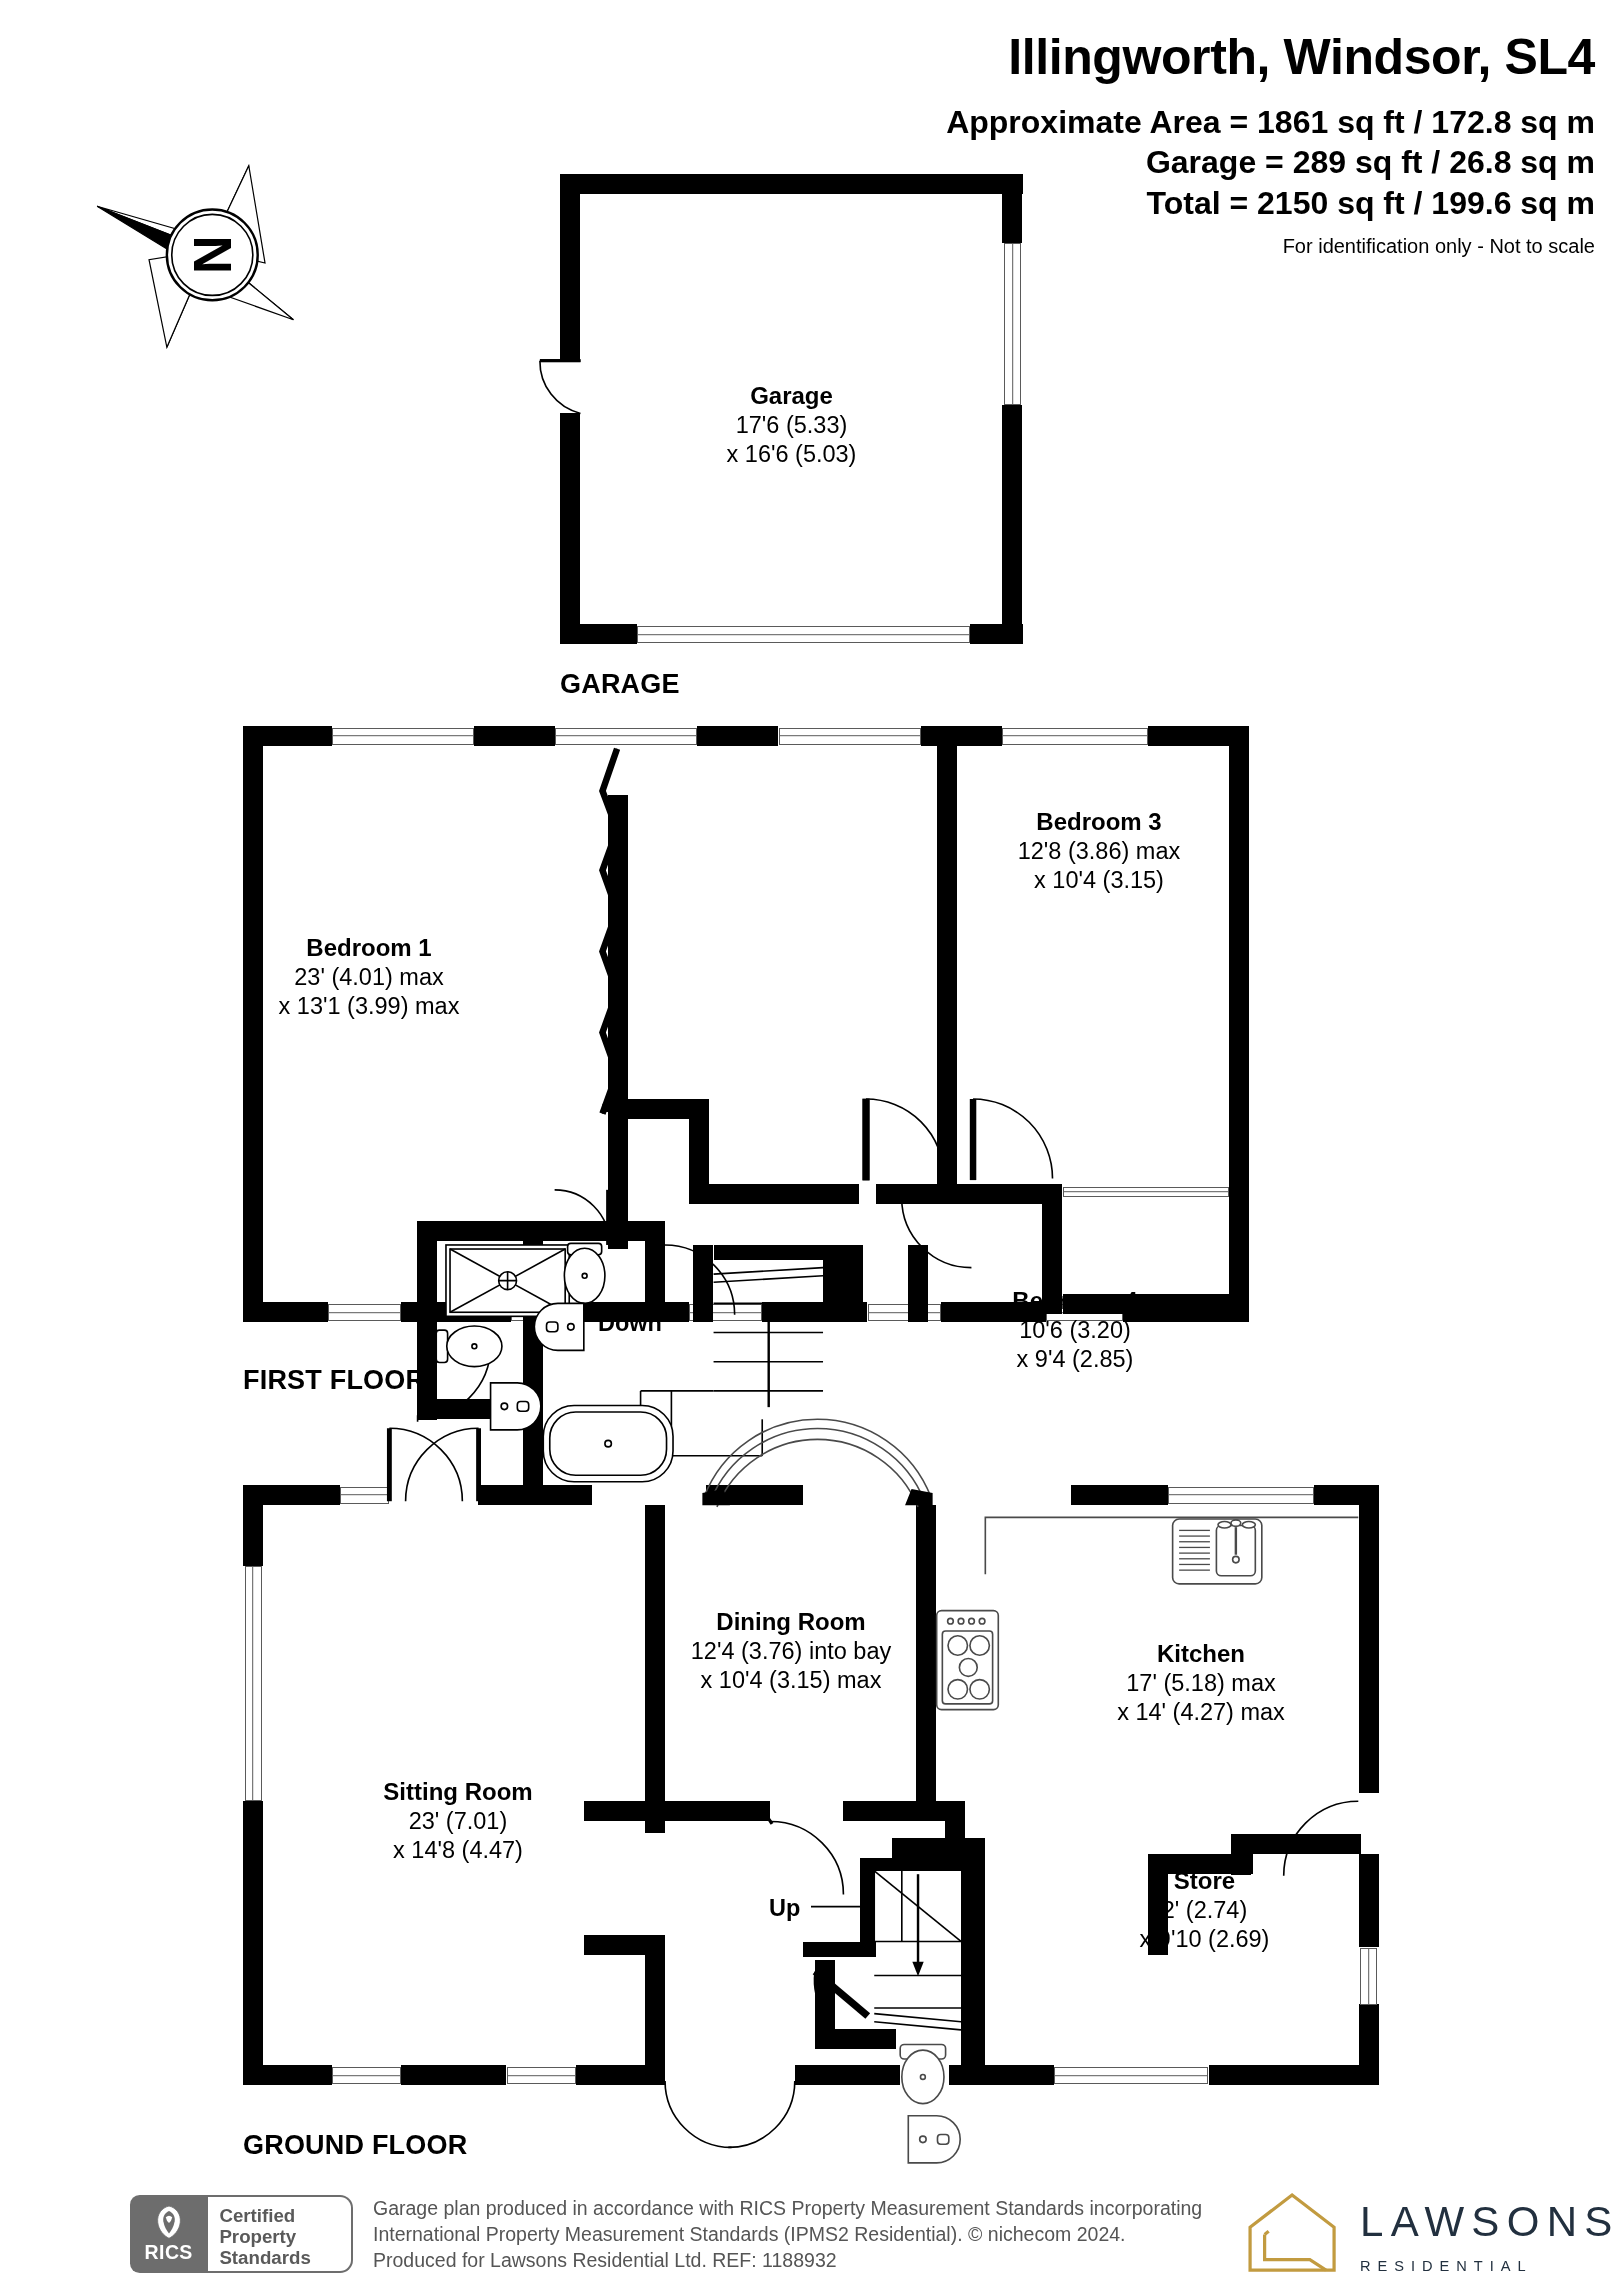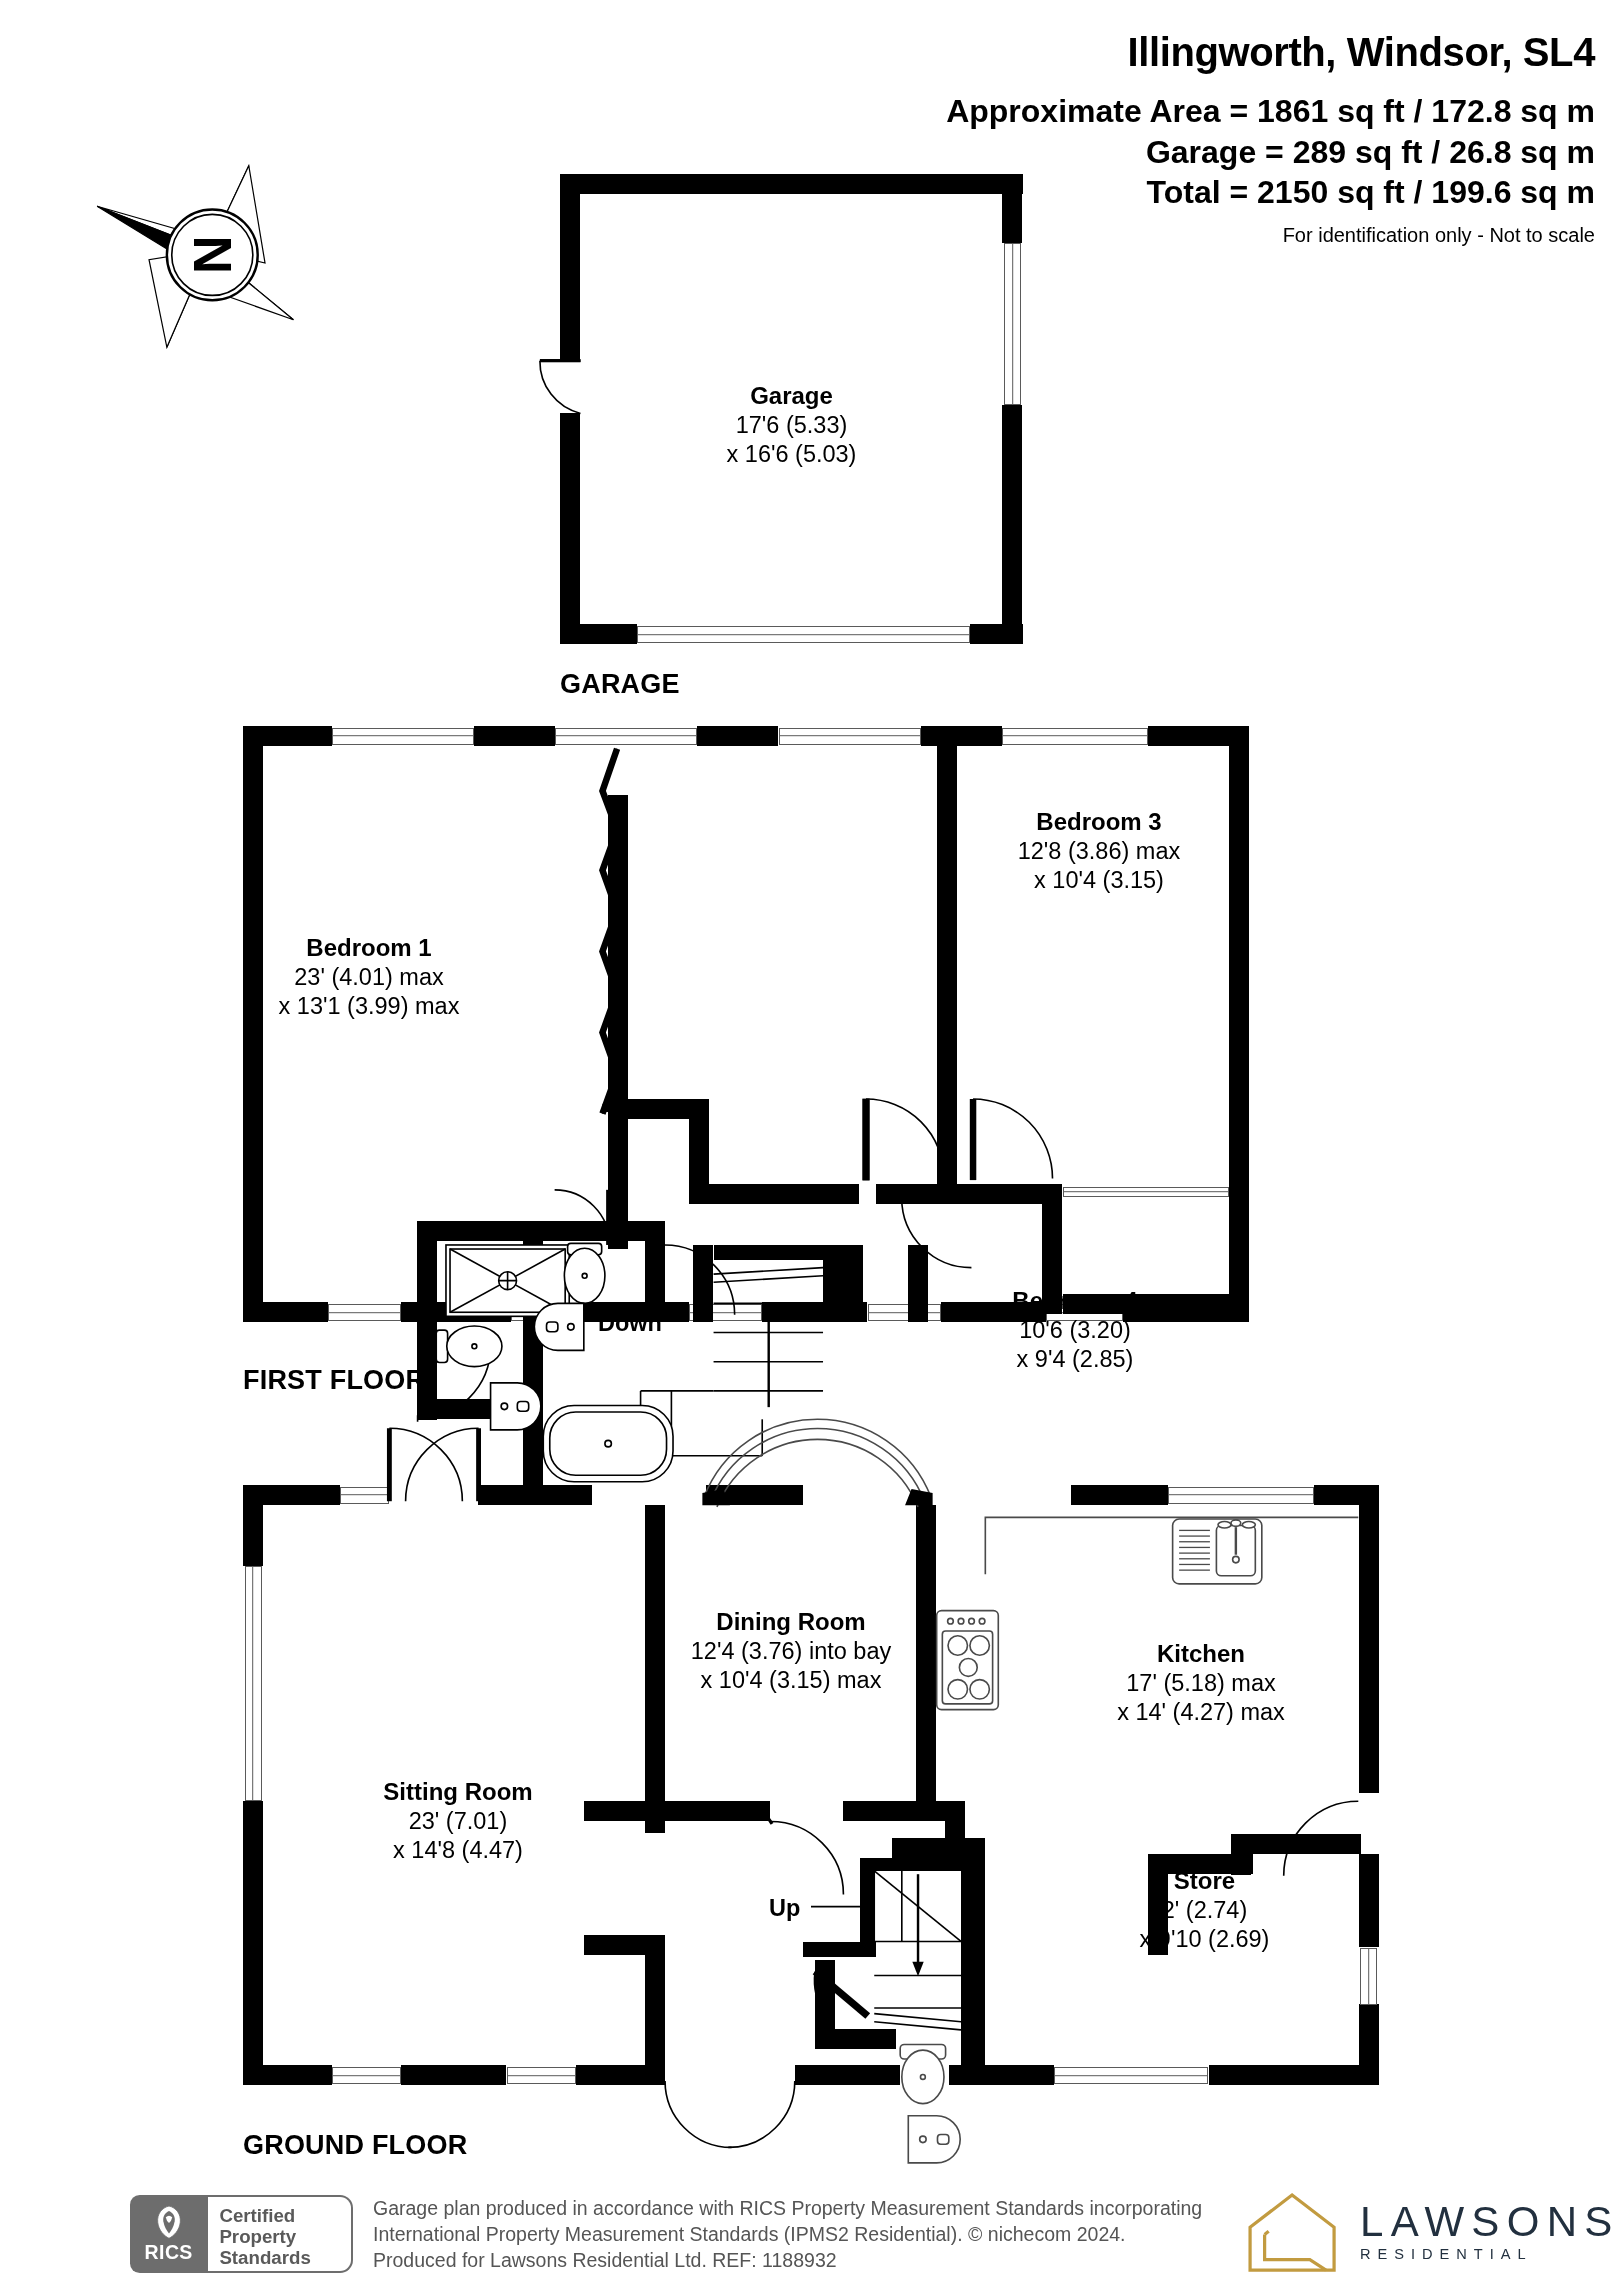--- a/index.html
+++ b/index.html
@@ -9,21 +9,21 @@
     background:#ffffff;
     font-family:"Liberation Sans", sans-serif;
     color:#000;
     position:relative;
     overflow:hidden;
   }
   .page { position:absolute; inset:0; }
 
   
   .header { position:absolute; right:28px; top:31px; text-align:right; }
-  .title { font-size:40px; font-weight:bold; letter-spacing:-0.4px; line-height:1.05; }
+  .title { font-size:50px; font-weight:bold; letter-spacing:-0.4px; line-height:1.05; }
   .areas { margin-top:18px; font-size:32px; line-height:1.27; font-weight:700; }
   .disclaimer { margin-top:11.4px; font-size:20px; }
 
   
   .compass { position:absolute; left:89px; top:159px; width:219px; height:195px; }
 
   
   .plan { position:absolute; }
   .w { position:absolute; background:#000; }           
   .win { position:absolute; background:#fff; border:1.6px solid #5a5a5a; }  
@@ -48,21 +48,21 @@
   .rics-word { position:absolute; left:3.2px; bottom:9px; width:71px; text-align:center;
                color:#fff; font-size:19.5px; font-weight:bold; letter-spacing:0.4px; }
   .rics-right { position:absolute; left:78px; top:0; width:145px; height:78px;
                 border:2.4px solid #6d6d6d; border-left:none; border-radius:0 13px 13px 0;
                 color:#5a5a5a; font-size:18.7px; font-weight:bold; line-height:1.14;
                 padding:8px 0 0 11.4px; }
   .legal { position:absolute; left:243px; top:13px; font-size:19.5px; color:#555; line-height:1.33; }
   .lawsons { position:absolute; left:1112px; top:4.9px; width:365px; height:89px; }
   .lw-text { position:absolute; left:118px; top:13px; }
   .lw-name { font-size:42px; font-weight:400; letter-spacing:7.3px; color:#22303f; line-height:1; }
-  .lw-sub { margin-top:3px; font-size:14.6px; letter-spacing:7px; color:#22303f; }
+  .lw-sub { margin-top:15px; font-size:14.6px; letter-spacing:7px; color:#22303f; }
 </style>
 </head>
 <body>
 
 <div class="page">
 
   <div class="header">
     <div class="title">Illingworth, Windsor, SL4</div>
     <div class="areas">
       <div>Approximate Area = 1861 sq ft / 172.8 sq m</div>

